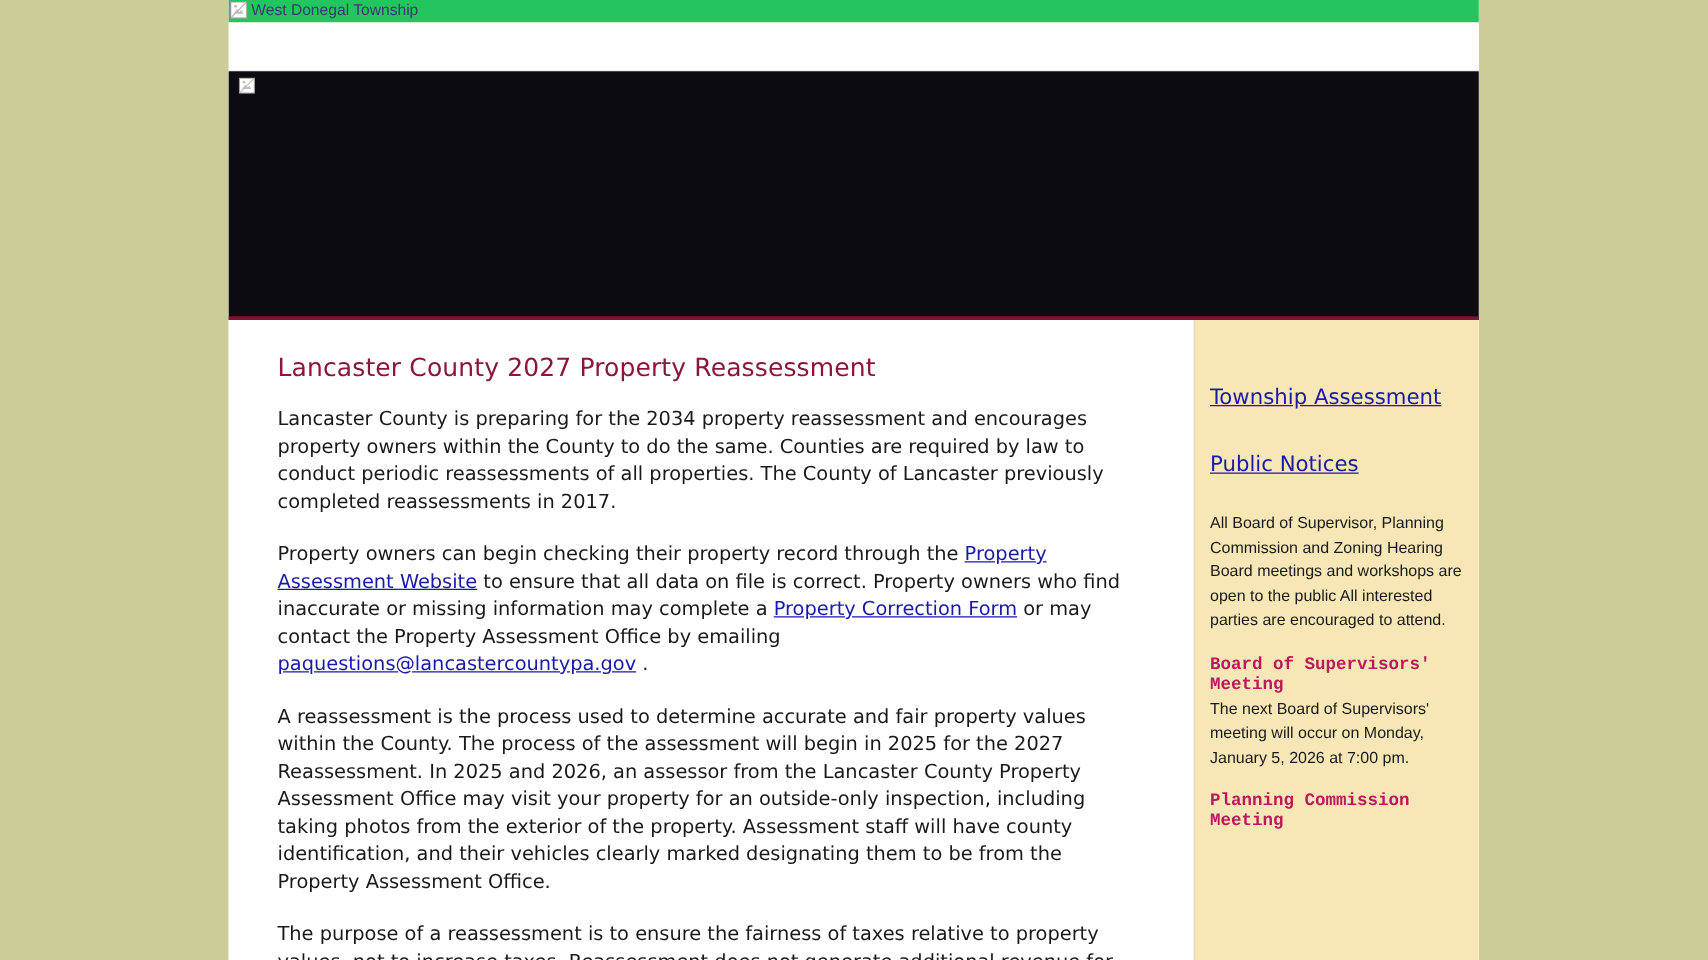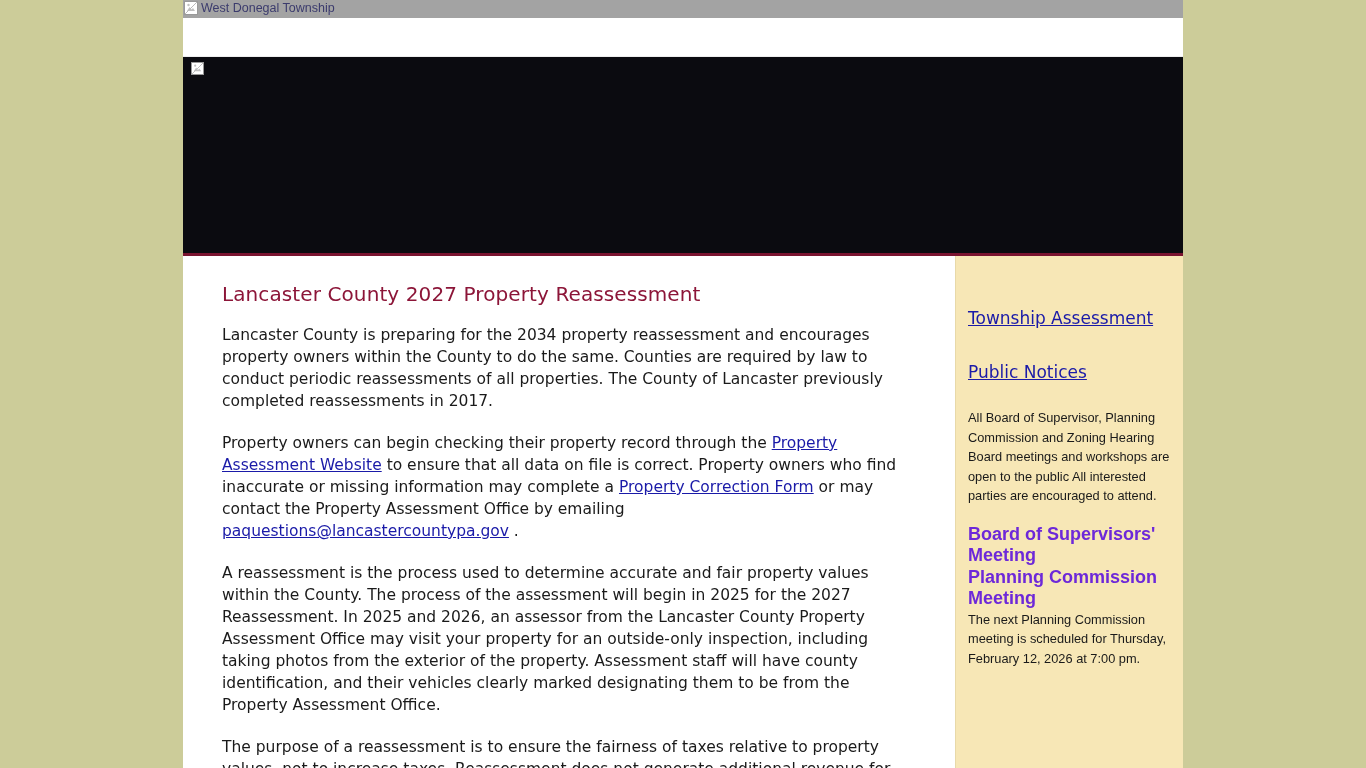--- a/index.html
+++ b/index.html
@@ -20,21 +20,21 @@
     background: #ffffff;
     min-height: 768px;
     box-sizing: border-box;
   }
   
   .broken-img-row {
     height: 18px;
     padding-left: 1px;
     display: flex;
     align-items: flex-start;
-    background: #a3a3a3;
+    background: #22c55e;
   }
   .broken-img {
     display: inline-flex;
     align-items: center;
     font-size: 12.5px;
     color: #3b3b6d;
     font-family: "Liberation Sans", sans-serif;
     line-height: 16px;
   }
   .broken-icon {
@@ -116,25 +116,25 @@
   }
   .side-link.second { margin-bottom: 26px; }
   .side-text {
     font-size: 12.8px;
     line-height: 19.5px;
     color: #1a1a1a;
     margin: 16px 0 18px 0;
     font-family: "Liberation Sans", sans-serif;
   }
   .side-head {
-    font-size: 18px;
+    font-size: 14px;
     font-weight: bold;
-    color: #6d28d9;
+    color: #be185d;
     margin: 0 0 1px 0;
-    font-family: Liberation Sans, sans-serif;
+    font-family: Liberation Mono, monospace;
   }
   .side-body {
     font-size: 12.8px;
     line-height: 19.5px;
     color: #1a1a1a;
     margin: 0 0 18px 0;
     font-family: "Liberation Sans", sans-serif;
   }
 </style>
 </head>
@@ -192,22 +192,22 @@
     </div>
 
     <div class="side-col">
       <a class="side-link" href="#">Township Assessment</a>
       <a class="side-link second" href="#">Public Notices</a>
 
       <p class="side-text">All Board of Supervisor, Planning Commission and Zoning Hearing Board meetings and workshops are open to the public All interested parties are encouraged to attend.</p>
 
       <div>
         <div class="side-head">Board of Supervisors' Meeting</div>
+        <div class="side-body">The next Board of Supervisors' meeting will occur on Monday, January 5, 2026 at 7:00 pm.</div>
       </div>
 
       <div>
         <div class="side-head">Planning Commission Meeting</div>
-        <div class="side-body">The next Planning Commission meeting is scheduled for Thursday, February 12, 2026 at 7:00 pm.</div>
       </div>
     </div>
 
   </div>
 </div>
 
 </body></html>

